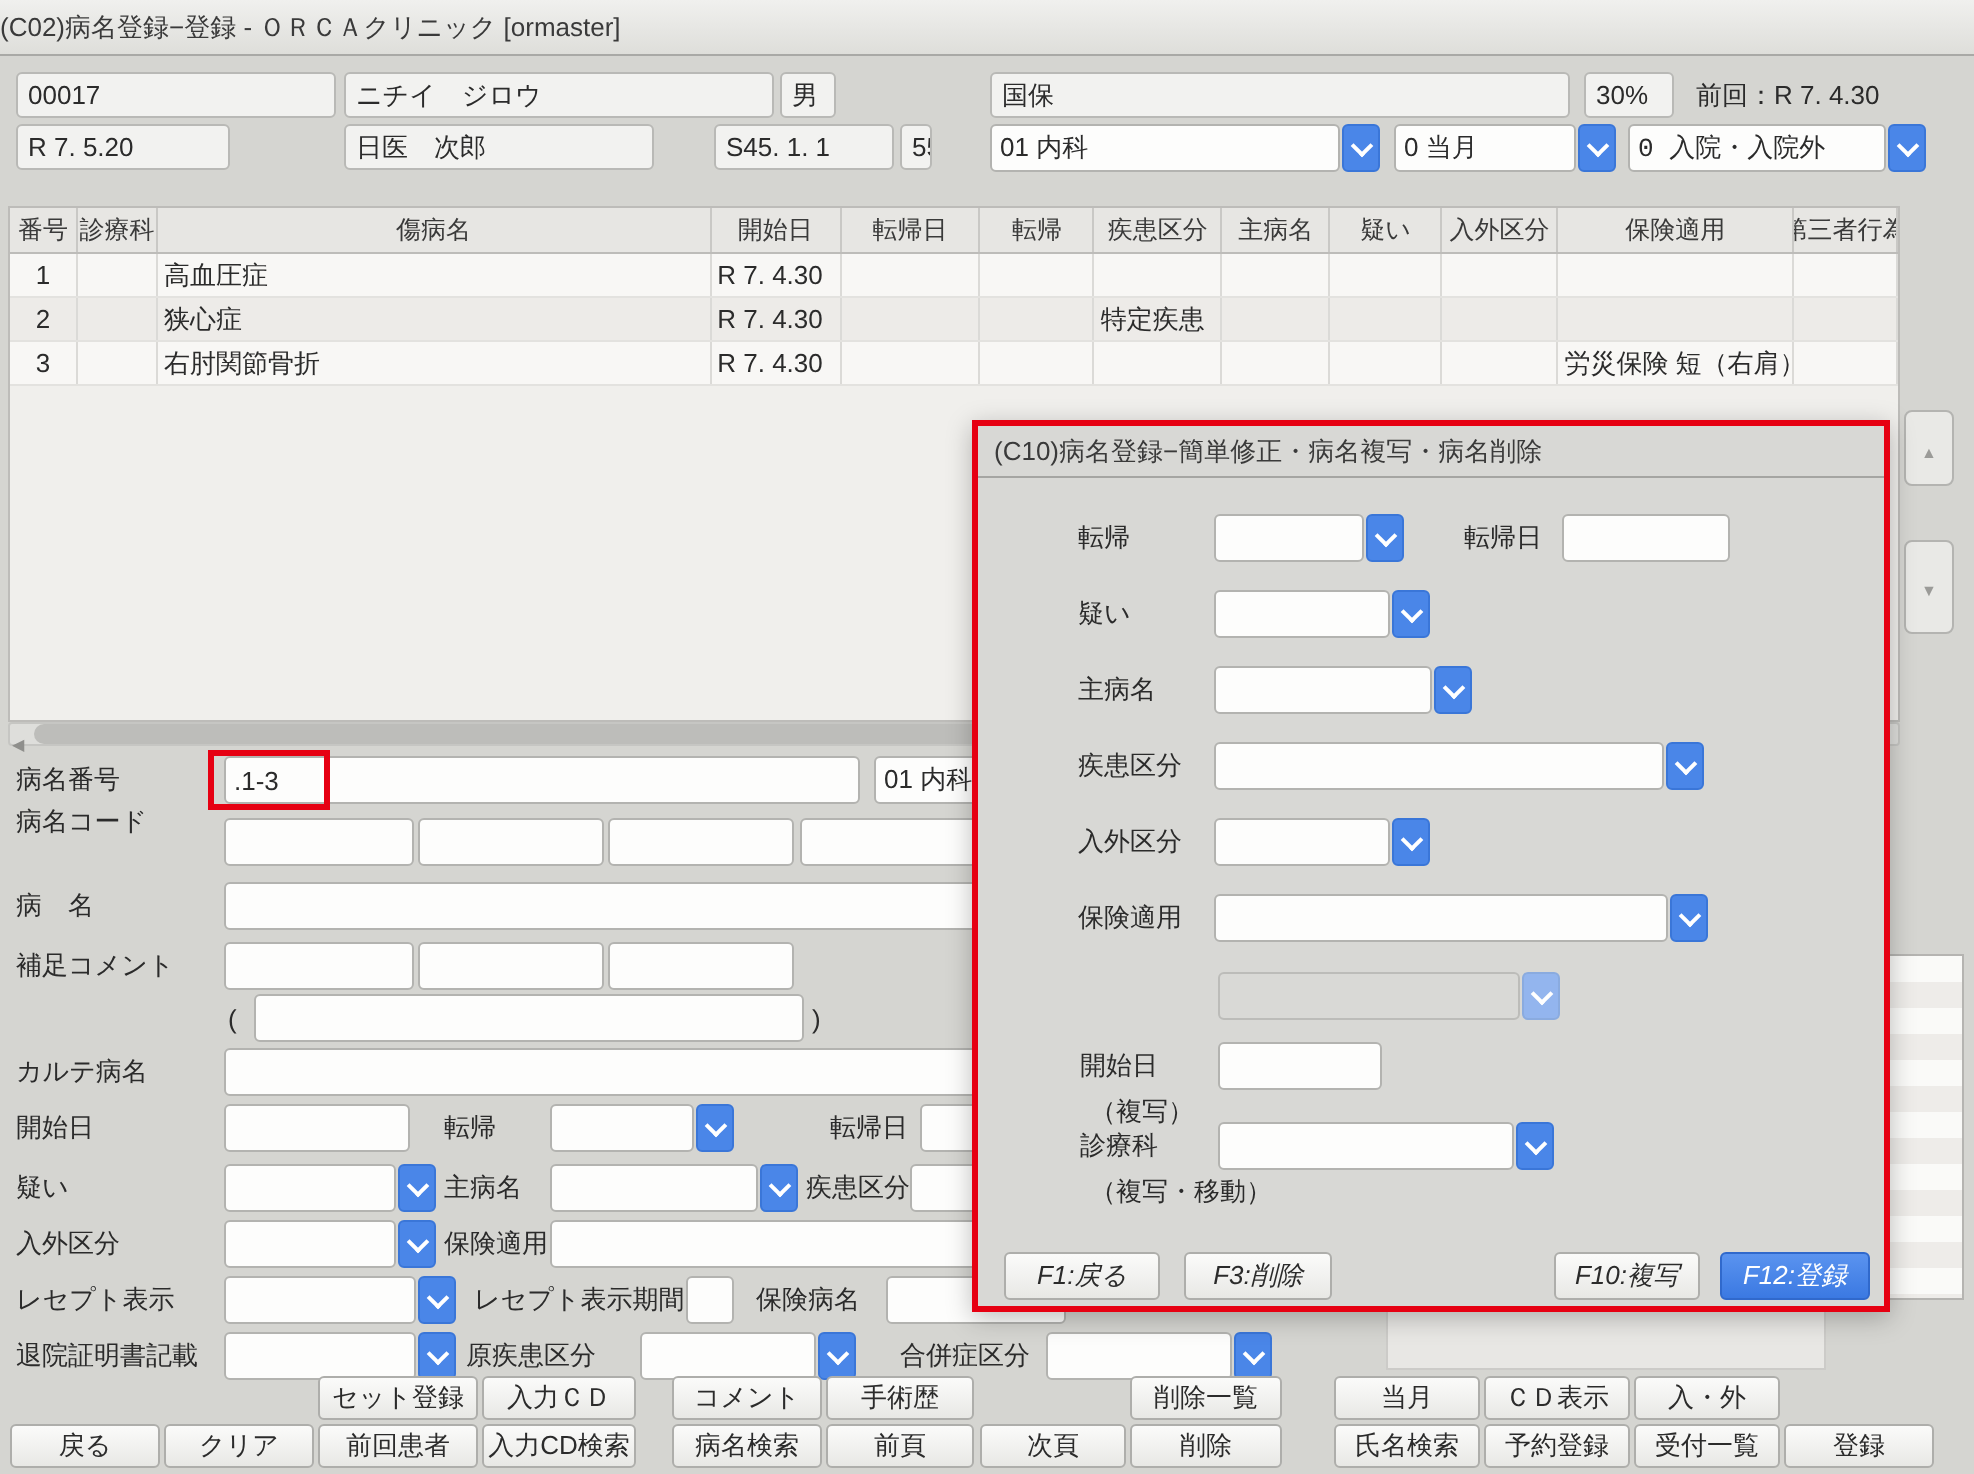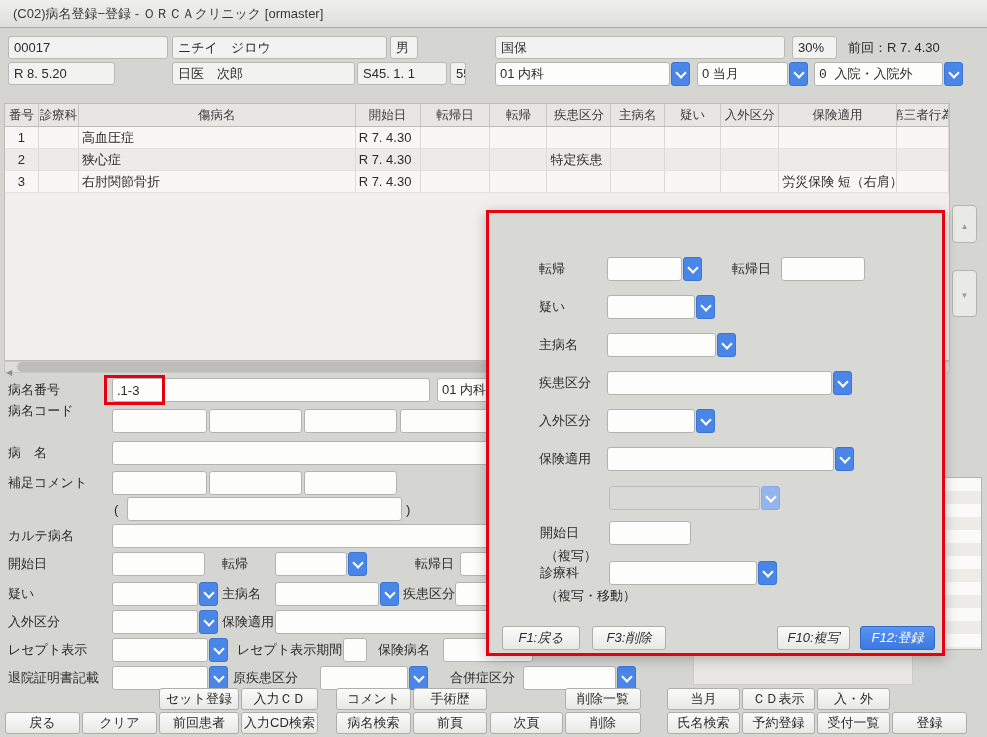--- a/index.html
+++ b/index.html
@@ -1,19 +1,19 @@
 <!DOCTYPE html>
 <html><head>
 <meta charset="utf-8">
 <style>
   html,body{margin:0;padding:0;}
   body{background:#b0b0ad;font-family:"Liberation Sans","DejaVu Sans",sans-serif;}
   #app{position:relative;width:987px;height:737px;overflow:hidden;background:#d5d5d1;color:#2b2b2b;font-size:13px;}
   .abs{position:absolute;box-sizing:border-box;}
-  .titlebar{left:0;top:0;width:987px;height:28px;background:linear-gradient(#f0f0ee,#dededa);border-bottom:1px solid #a9a9a6;display:flex;align-items:center;padding-left:13px;color:#3a3a3a;}
+  .titlebar{left:0;top:0;width:987px;height:28px;background:linear-gradient(#f0f0ee,#dededa);border-bottom:1px solid #a9a9a6;display:flex;align-items:center;padding-left:0;color:#3a3a3a;}
   .fld{background:#f2f2f0;border:1px solid #b9b9b6;border-radius:3px;height:23px;display:flex;align-items:center;padding:0 5px;overflow:hidden;white-space:nowrap;}
   .inp{background:#fdfdfc;border:1px solid #b3b3b0;border-radius:3px;height:24px;padding:0 4px;color:#2b2b2b;font-size:13px;font-family:"Liberation Sans","DejaVu Sans",sans-serif;outline:none;}
   div.inp{display:flex;align-items:center;white-space:nowrap;overflow:hidden;}
   .lbl{display:flex;align-items:center;height:24px;white-space:nowrap;}
   .combo{display:flex;height:24px;}
   .combo .cbox{background:#fdfdfc;border:1px solid #b3b3b0;border-radius:3px;height:24px;box-sizing:border-box;display:flex;align-items:center;padding:0 4px;white-space:nowrap;overflow:hidden;}
   .combo .cbtn{width:19px;height:24px;margin-left:1px;background:#4a86e8;border:1px solid #3a76d8;border-radius:3px;display:flex;align-items:center;justify-content:center;box-sizing:border-box;}
   .chev{width:6px;height:6px;border-right:2px solid #fff;border-bottom:2px solid #fff;transform:rotate(45deg);margin-top:-3px;}
   .combo.disabled .cbox{background:#d9d9d6;border-color:#bcbcb9;}
   .combo.disabled .cbtn{background:#93b5ee;border-color:#8aabdf;}
@@ -66,23 +66,23 @@
     </div>
   <div class="abs fld" style="left:495px;top:36px;width:290px;">
       <span>国保</span>
     </div>
   <div class="abs fld" style="left:792px;top:36px;width:45px;">
       <span>30%</span>
     </div>
   <div class="abs lbl" style="left:848px;top:36px;">前回：R 7. 4.30</div>
 
   <div class="abs fld" style="left:8px;top:62px;width:107px;">
-      <span>R 8. 5.20</span>
-    </div>
-  <div class="abs fld" style="left:172px;top:62px;width:183px;">
+      <span>R 7. 5.20</span>
+    </div>
+  <div class="abs fld" style="left:172px;top:62px;width:155px;">
       <span>日医　次郎</span>
     </div>
   <div class="abs fld" style="left:357px;top:62px;width:90px;">
       <span>S45. 1. 1</span>
     </div>
   <div class="abs fld" style="left:450px;top:62px;width:16px;">
       <span>55才</span>
     </div>
   <div class="abs combo" style="left:495px;top:62px;">
     <div class="cbox" style="width:175px;">01 内科</div>
@@ -290,20 +290,21 @@
   <div class="abs btn" style="left:336px;top:712px;width:75px;">病名検索</div>
   <div class="abs btn" style="left:413px;top:712px;width:74px;">前頁</div>
   <div class="abs btn" style="left:490px;top:712px;width:73px;">次頁</div>
   <div class="abs btn" style="left:565px;top:712px;width:76px;">削除</div>
   <div class="abs btn" style="left:667px;top:712px;width:73px;">氏名検索</div>
   <div class="abs btn" style="left:742px;top:712px;width:73px;">予約登録</div>
   <div class="abs btn" style="left:817px;top:712px;width:73px;">受付一覧</div>
   <div class="abs btn" style="left:892px;top:712px;width:75px;">登録</div>
 
   <div class="abs dialog">
+    <div class="abs dtitle">(C10)病名登録−簡単修正・病名複写・病名削除</div>
 
     <div class="abs lbl" style="left:50px;top:44px;">転帰</div>
     <div class="abs combo" style="left:118px;top:44px;">
       <div class="cbox" style="width:75px;"></div>
       <div class="cbtn">
           <span class="chev"></span>
         </div>
     </div>
     <div class="abs lbl" style="left:243px;top:44px;">転帰日</div>
     <input class="abs inp" style="left: 292px; top: 44px; width: 84px;">

